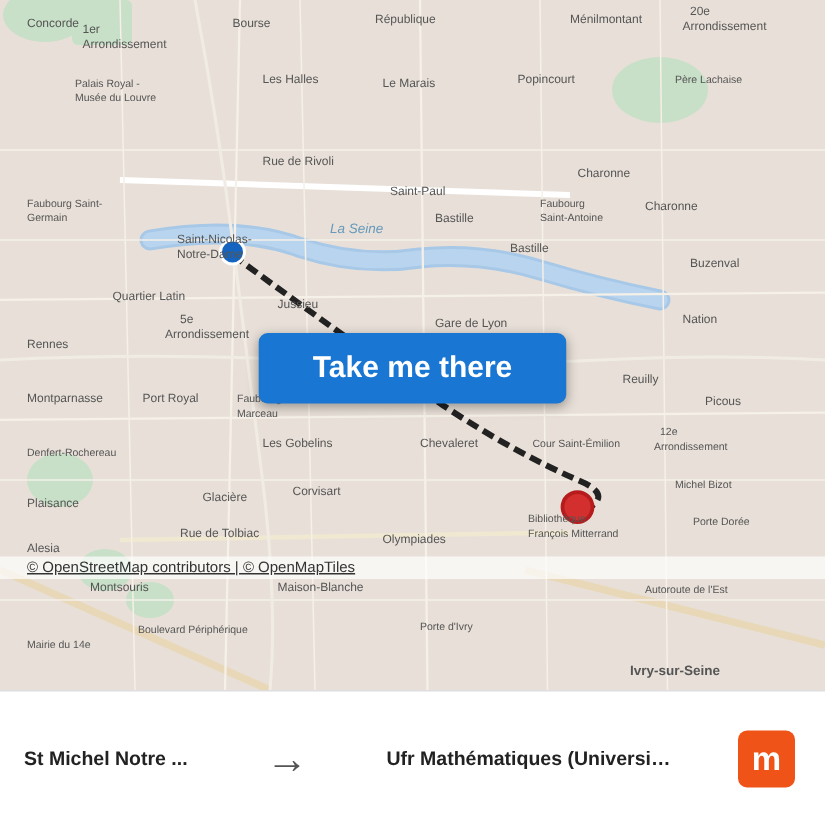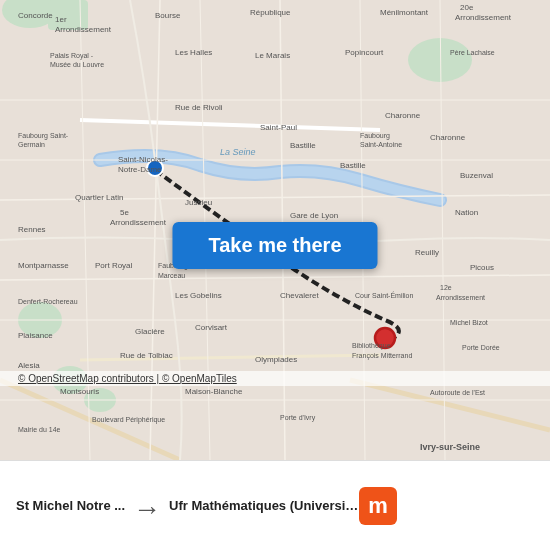--- a/index.html
+++ b/index.html
@@ -57,21 +57,21 @@
       text-decoration: underline;
     }
 
     #bottom-bar {
       width: 550px;
       height: 90px;
       background: #fff;
       border-top: 1px solid #ddd;
       display: flex;
       align-items: center;
-      justify-content: flex-start;
+      justify-content: space-between;
       padding: 0 16px;
       position: absolute;
       bottom: 0;
       left: 0;
     }
 
     .station-info {
       display: flex;
       flex-direction: column;
       max-width: 190px;

